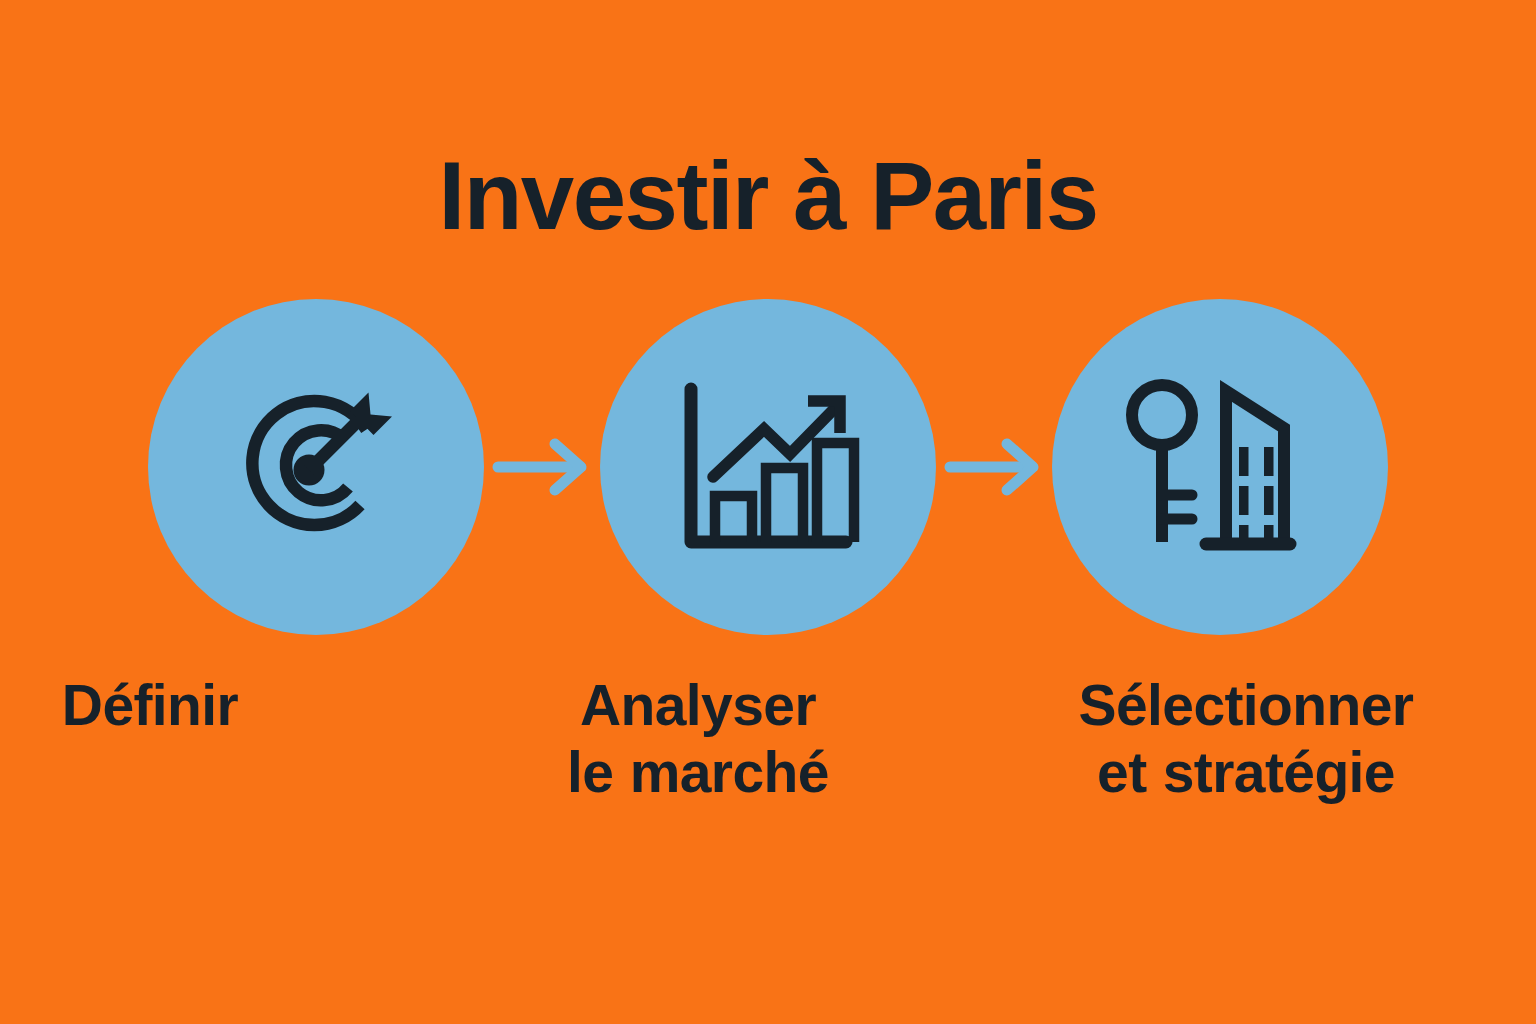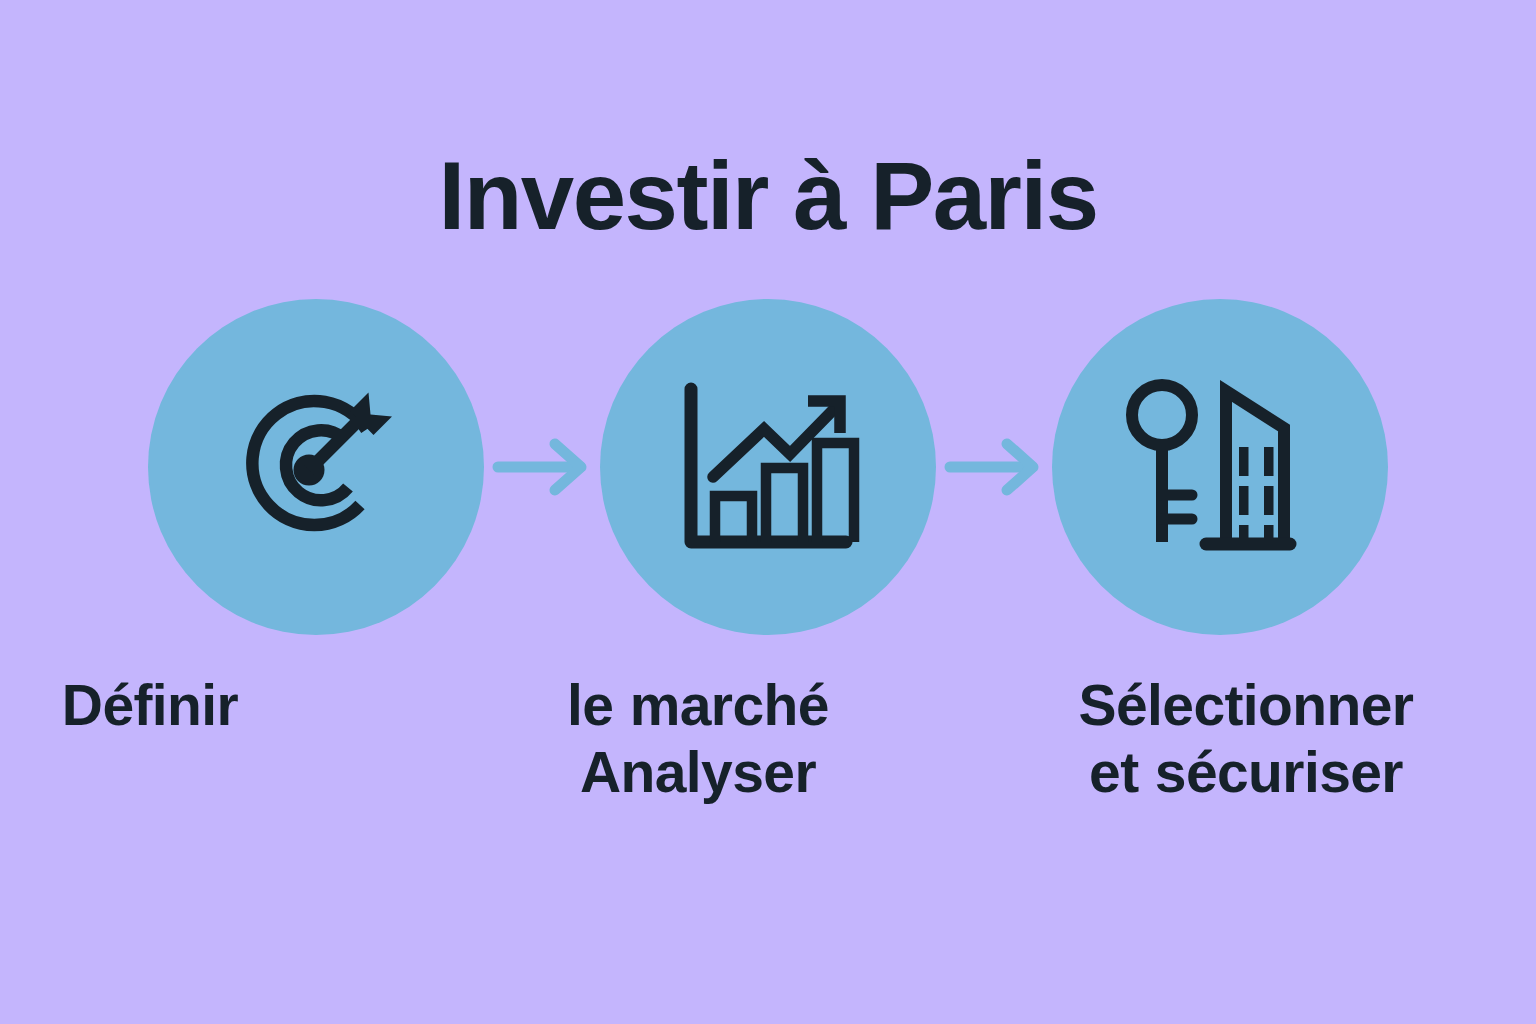--- a/index.html
+++ b/index.html
@@ -113,21 +113,21 @@
     margin-left: -40px;
     margin-right: -40px;
     padding-left: 40px;
     padding-right: 40px;
     box-sizing: content-box;
   }
 </style>
 </head>
 <body style="background: rgb(255, 255, 255);">
 
-<div id="infographic" style="background: #c4b5fd;">
+<div id="infographic" style="background: #f97316;">
 
   <h1 id="page-title" style="color: rgb(22, 33, 42);">Investir à Paris</h1>
 
   <div id="steps-row">
 
     <div class="step-circle" style="background: rgb(116, 183, 221);">
       <span>
         <svg width="200" height="200" viewBox="0 0 200 200" fill="none" aria-hidden="true">
 
           <path d="M 150.5 62.5 A 62 62 0 1 0 144 138" stroke="#16212a" stroke-width="12.5" stroke-linecap="butt" fill="none"></path>
@@ -210,26 +210,26 @@
 
   <div id="labels-row">
 
     <div class="step-label" style="color: rgb(22, 33, 42);">
       <span class="lbl-line">Définir</span>
     </div>
 
     <div class="label-gap"></div>
 
     <div class="step-label" style="color: rgb(22, 33, 42);">
+      <span class="lbl-line">Analyser</span>
       <span class="lbl-line">le marché</span>
-      <span class="lbl-line">Analyser</span>
     </div>
 
     <div class="label-gap"></div>
 
     <div class="step-label wide" style="color: rgb(22, 33, 42);">
       <span class="lbl-line">Sélectionner</span>
-      <span class="lbl-line">et sécuriser</span>
+      <span class="lbl-line">et stratégie</span>
     </div>
 
   </div>
 
 </div>
 
 </body></html>

